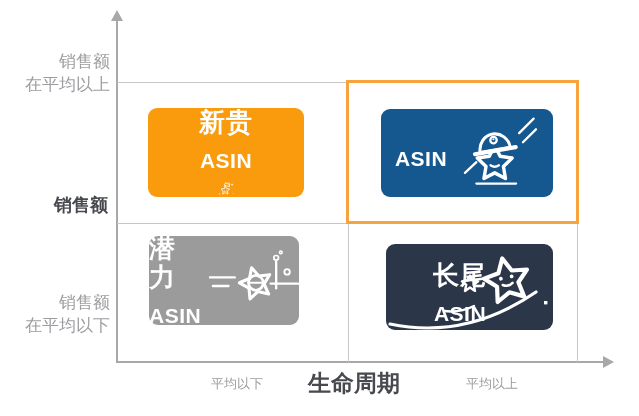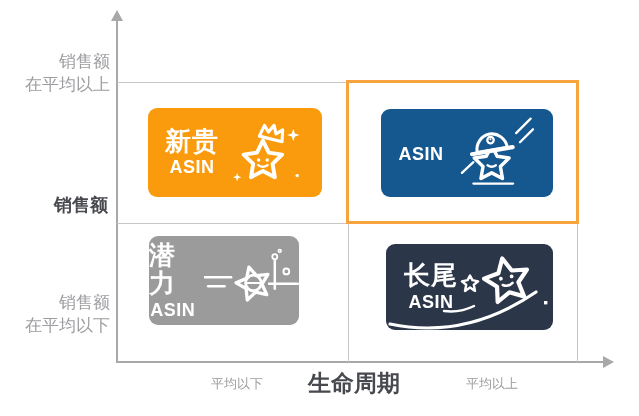--- a/index.html
+++ b/index.html
@@ -34,29 +34,29 @@
   .y-mid{top:194px;width:108px;font-size:18px;}
   .y-bottom{top:291px;}
   .x-lbl{top:372px;font-size:13px;text-align:center;}
   .x-left{left:196px;width:82px;}
   .x-mid{left:308px;width:92px;font-size:23px;}
   .x-right{left:451px;width:82px;}
 
   
   .card{position:absolute;border-radius:9px;display:flex;align-items:center;
     justify-content:center;gap:8px;z-index:4;color:#fff;}
-  .card-new{left:148px;top:108px;width:174px;height:89px;}
+  .card-new{left:148px;top:108px;width:156px;height:89px;flex-direction:column;}
   .card-main{left:381px;top:109px;width:172px;height:88px;}
   .card-potential{left:149px;top:236px;width:150px;height:89px;}
   .card-longtail{left:386px;top:244px;width:167px;height:86px;}
   .card-text{display:flex;flex-direction:column;align-items:center;line-height:1.1;}
   .card-title{font-size:26px;font-weight:bold;letter-spacing:1px;}
-  .card-sub{font-size:18px;font-weight:600;letter-spacing:0.5px;margin-top:3px;}
+  .card-sub{font-size:21px;font-weight:600;letter-spacing:0.5px;margin-top:12px;}
   .card svg{display:block;}
-  .card-longtail .card-text{position:absolute;left:18px;top:17px;align-items:center;}
+  .card-longtail .card-text{position:absolute;left:47px;top:17px;align-items:center;}
   .overlay-svg{position:absolute;left:0;top:0;}
 </style>
 </head>
 <body>
 
 <div class="stage">
 
   <div class="axis y-axis"></div>
   <div class="axis x-axis"></div>
   <div class="arrow-up"></div>

